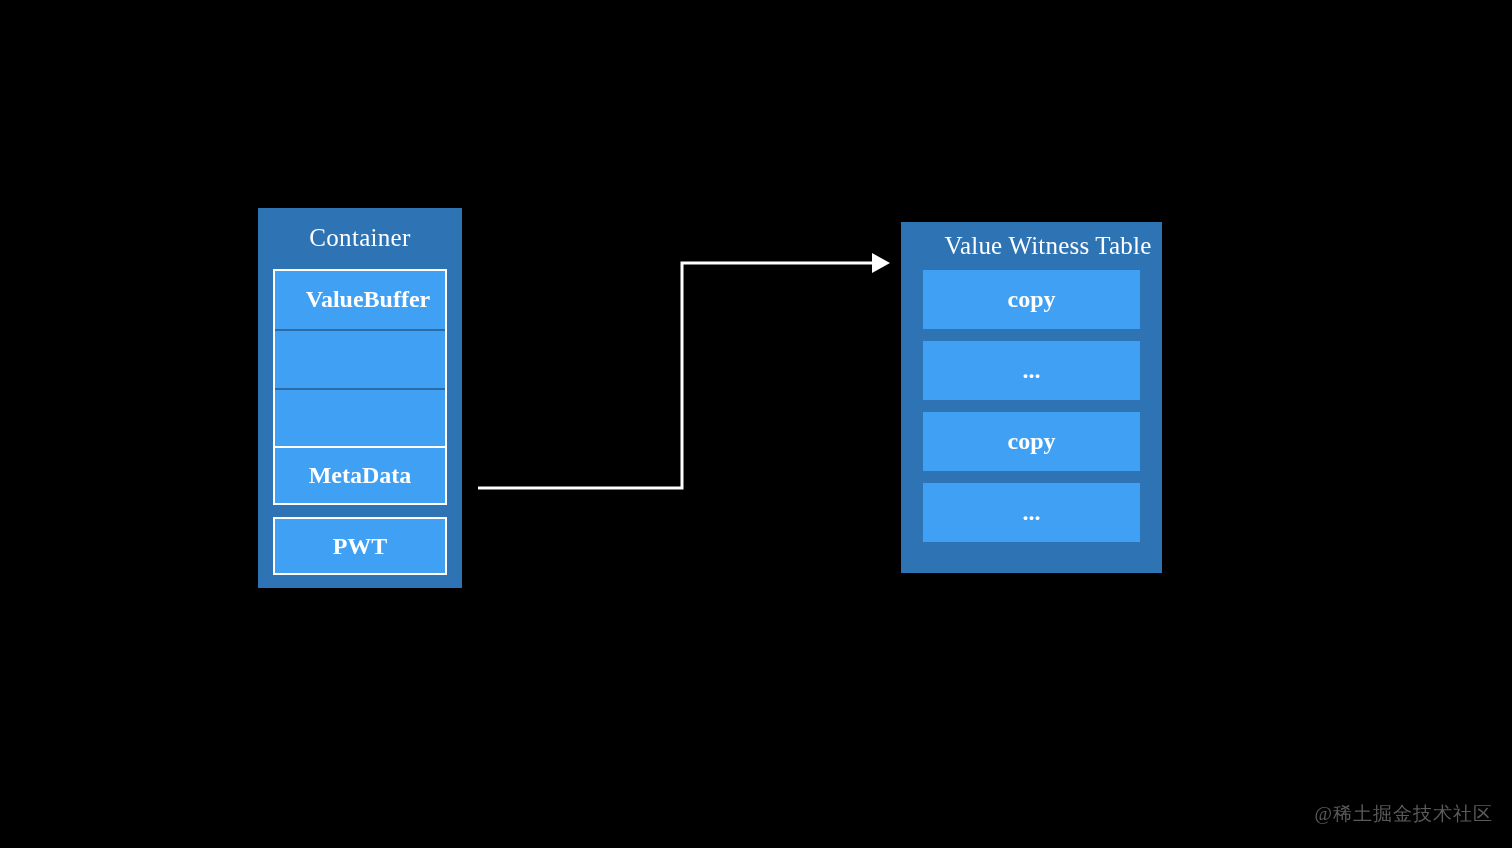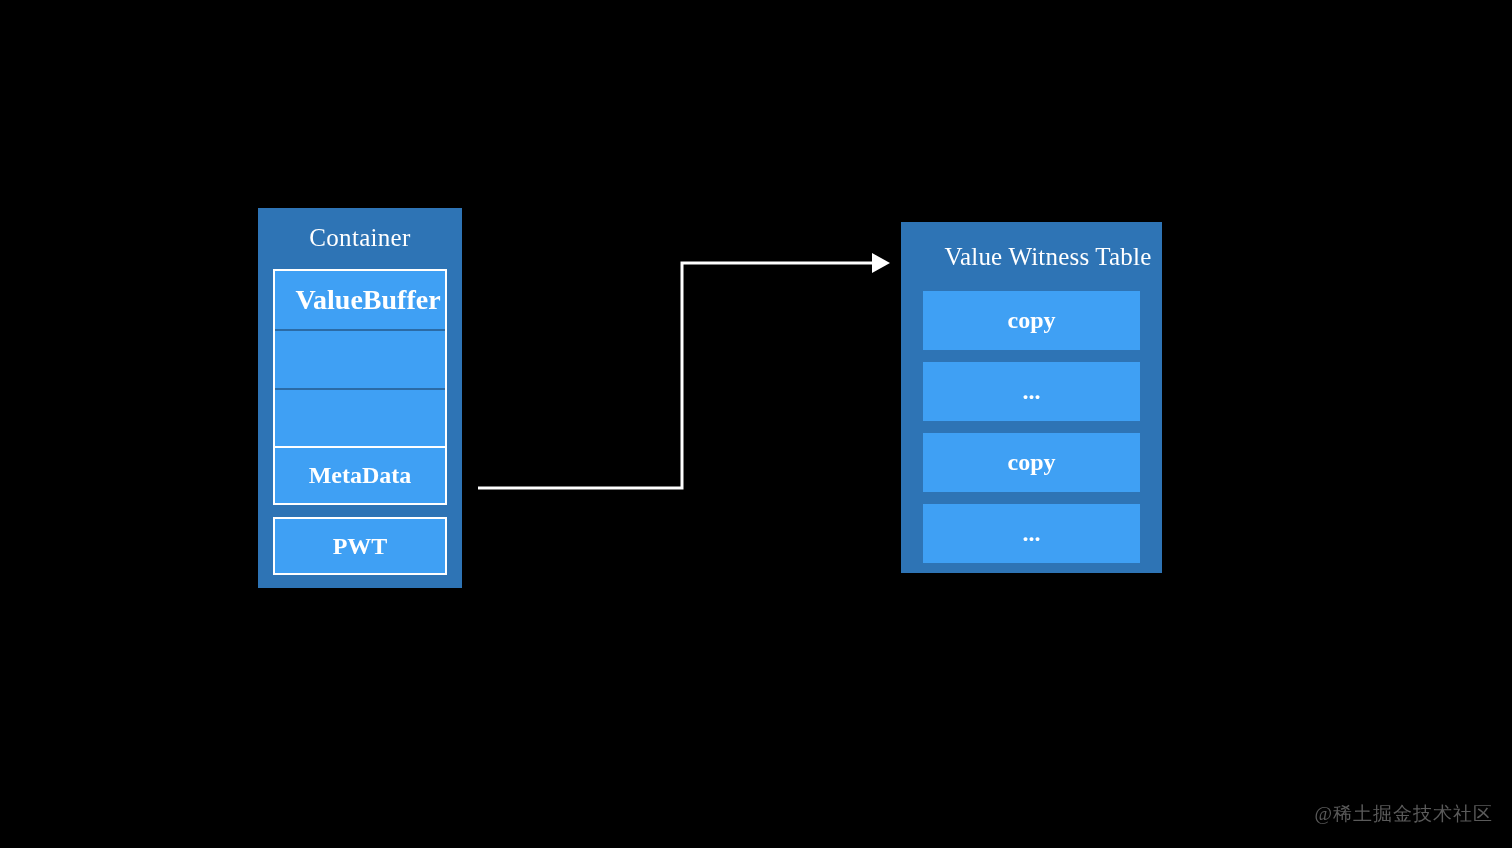--- a/index.html
+++ b/index.html
@@ -47,21 +47,21 @@
     background: #3FA0F4;
     display: flex;
     flex-direction: column;
   }
   .buffer-row {
     flex: 1;
     display: flex;
     align-items: center;
     justify-content: center;
     color: #FFFFFF;
-    font-size: 28px;
+    font-size: 24px;
     font-weight: 700;
     padding-left: 16px;
   }
   .buffer-row + .buffer-row {
     border-top: 2px solid #2B6BA6;
   }
   .cell {
     position: absolute;
     left: 15px;
     width: 174px;
@@ -83,21 +83,21 @@
   .vwt-box {
     position: absolute;
     left: 901px;
     top: 222px;
     width: 261px;
     height: 351px;
     background: #2E74B5;
     box-sizing: border-box;
   }
   .vwt-title {
-    height: 69px;
+    height: 48px;
     display: flex;
     align-items: center;
     justify-content: center;
     color: #FFFFFF;
     font-size: 25px;
     font-weight: 400;
     letter-spacing: 0.2px;
     margin-left: 33px;
   }
   .vwt-rows {

